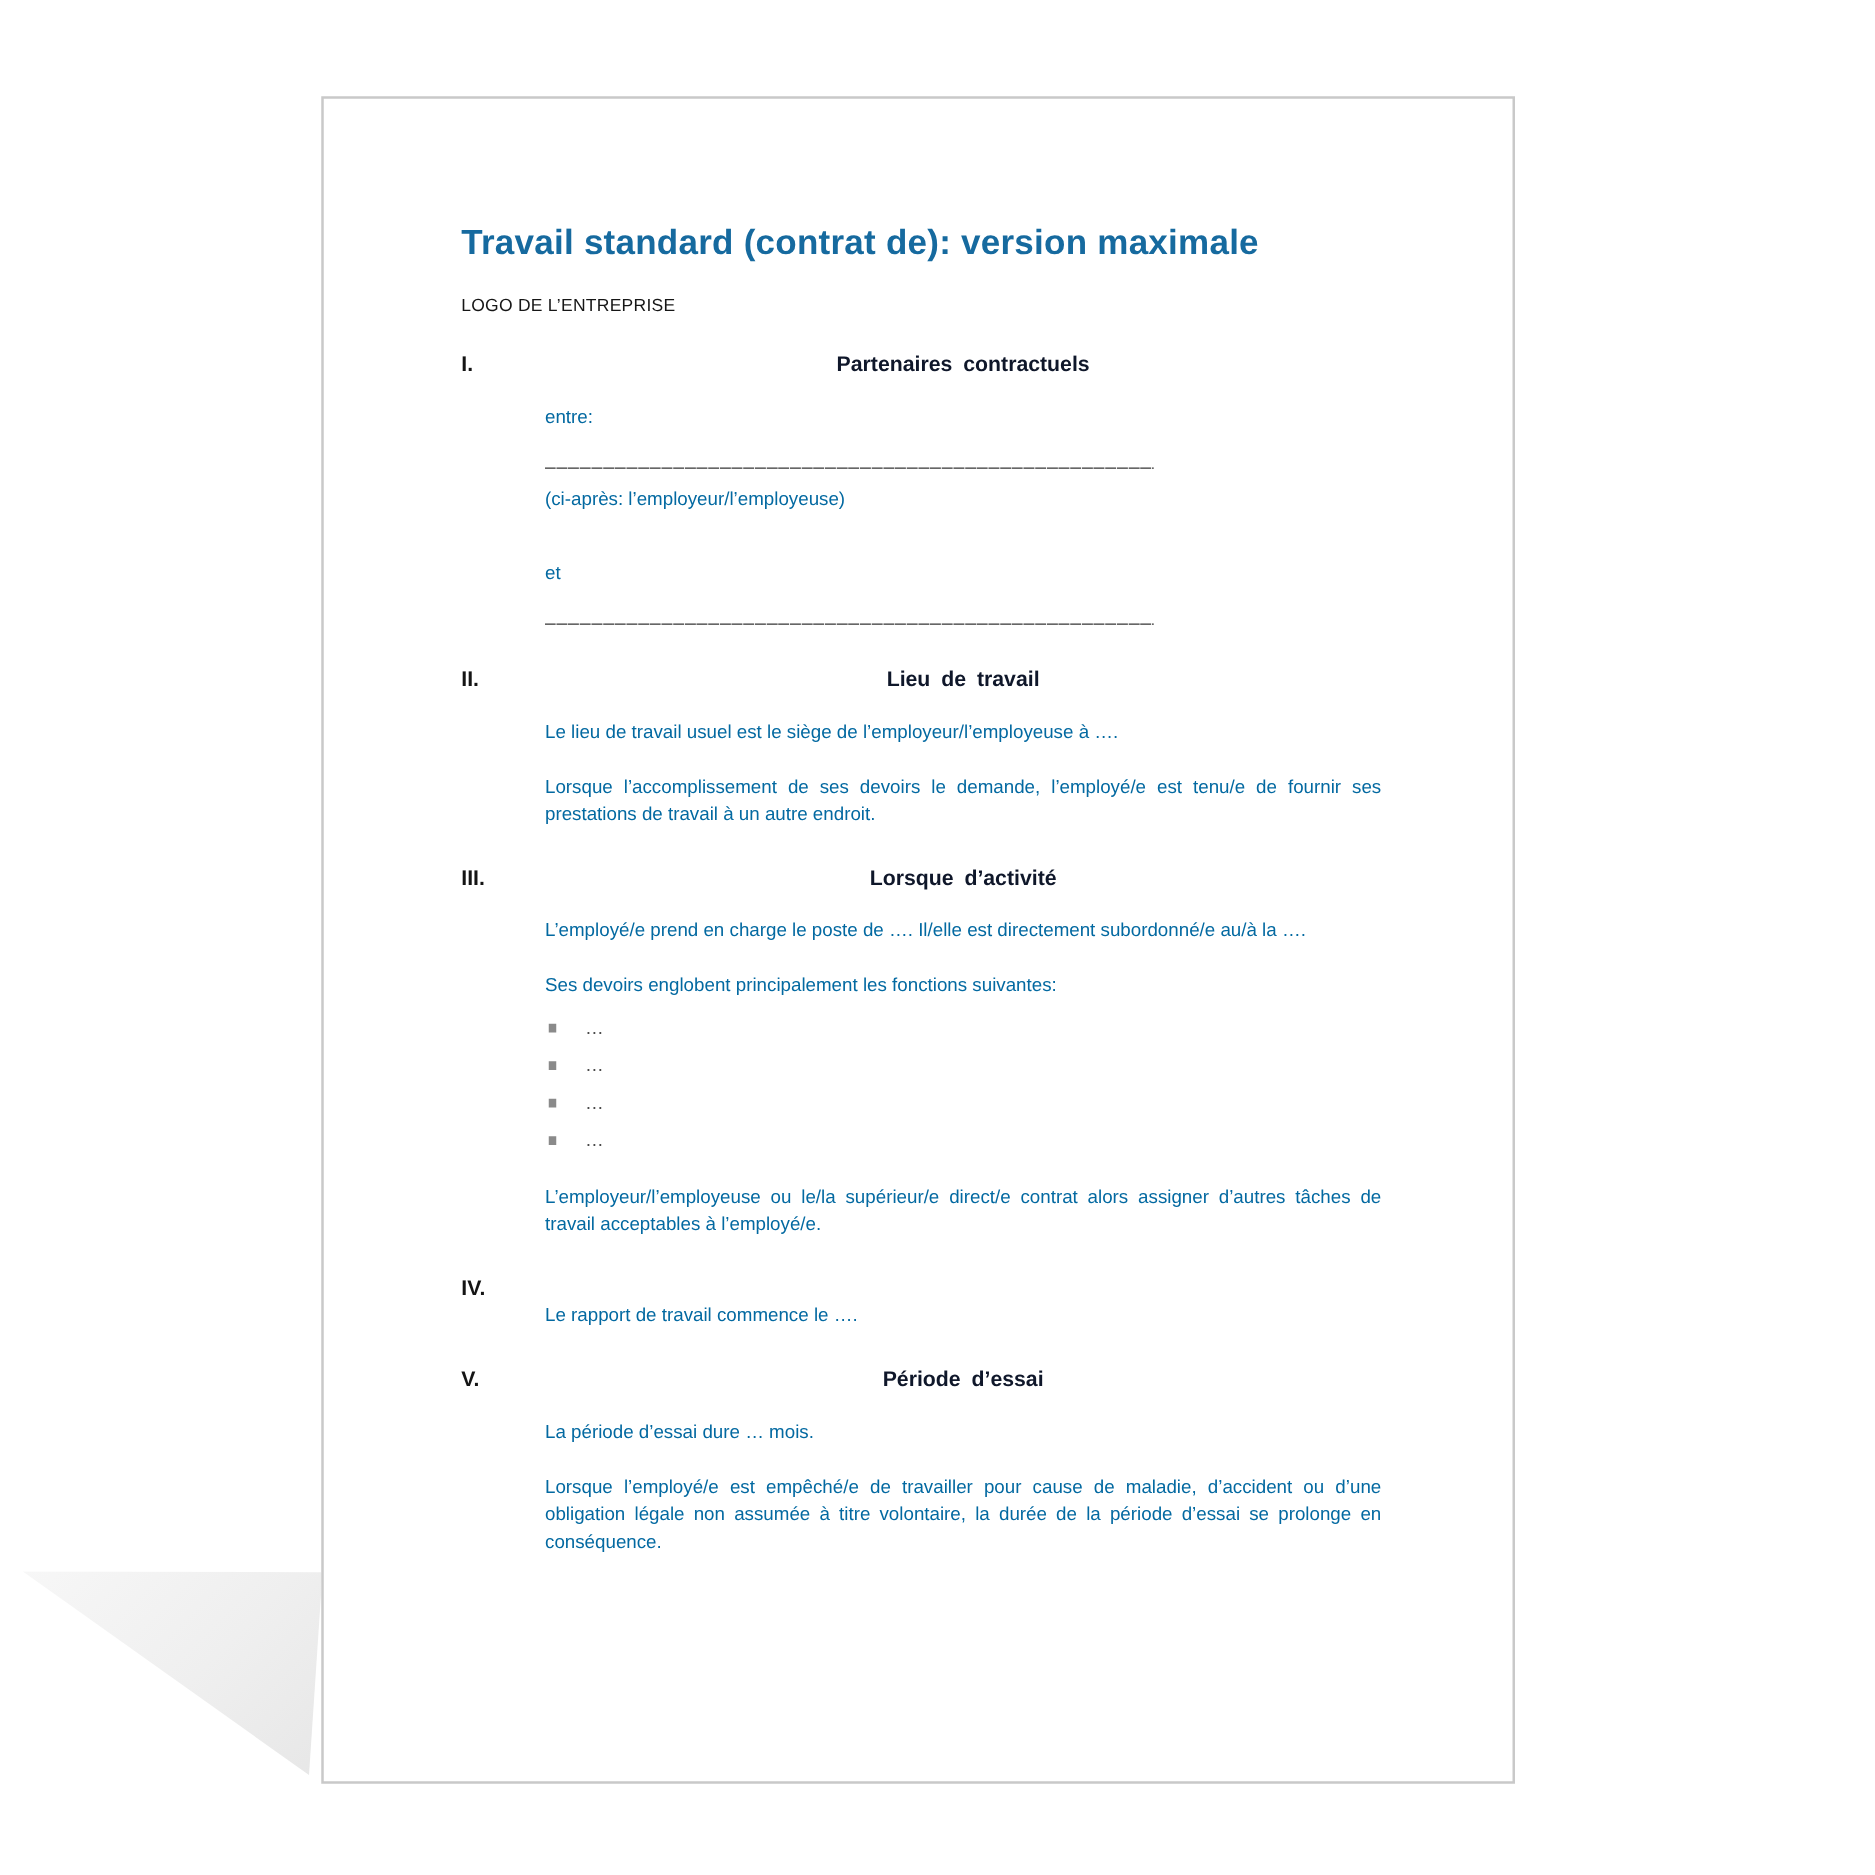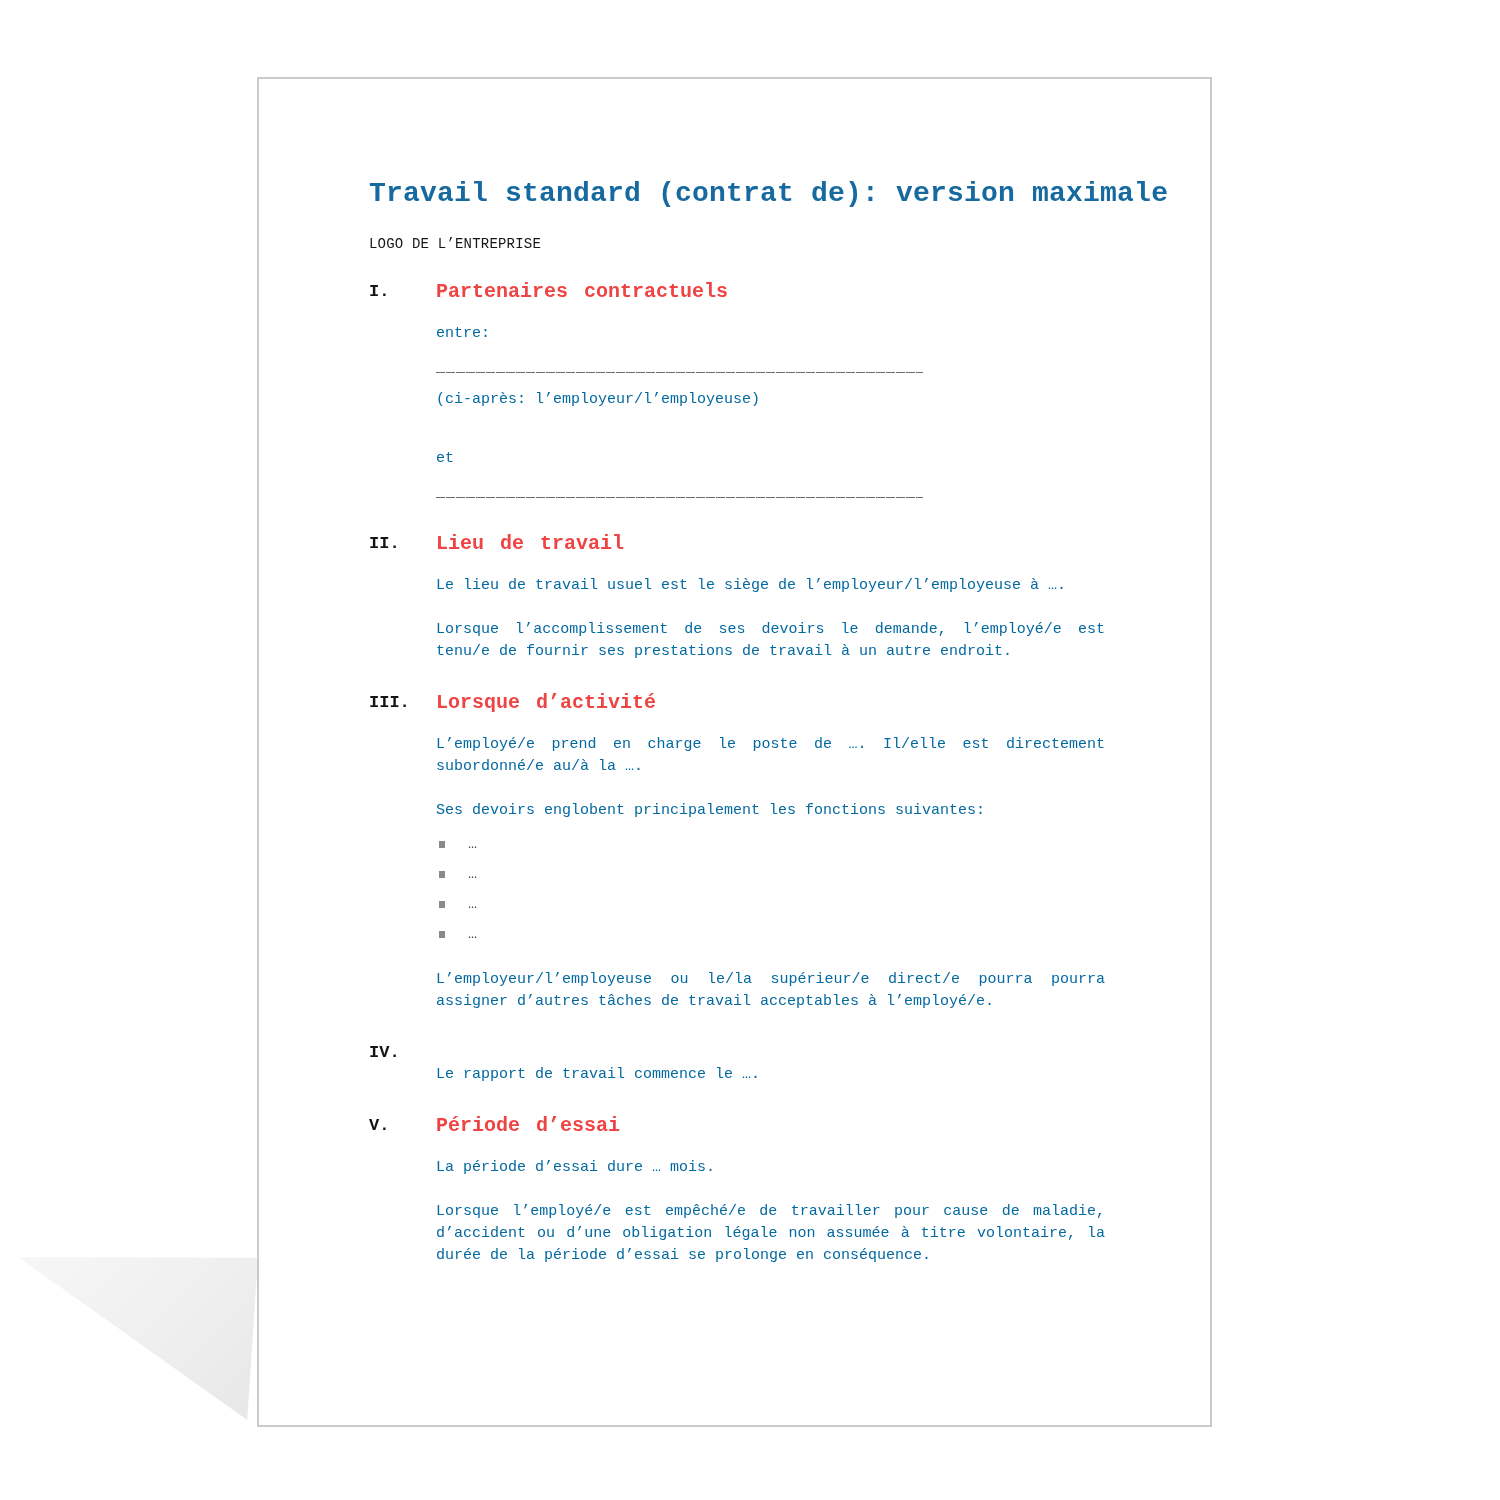--- a/index.html
+++ b/index.html
@@ -9,21 +9,20 @@
     height: 1500px;
     background: #ffffff;
     overflow: hidden;
     font-family: "Liberation Sans", "DejaVu Sans", sans-serif;
   }
   .stage {
     position: relative;
     width: 1204px;
     height: 1500px;
     background: #ffffff;
-    font-family: Liberation Mono, monospace;
   }
   
   .corner-shadow {
     position: absolute;
     left: 18px;
     top: 1257px;
     width: 240px;
     height: 163px;
     background: linear-gradient(135deg, #f7f7f7 0%, #efefef 55%, #e7e7e7 100%);
     clip-path: polygon(0 0, 100% 0.5%, 95.5% 100%);
@@ -63,25 +62,26 @@
     display: grid;
     grid-template-columns: 67px 1fr;
   }
   .sec-num {
     font-size: 17px;
     font-weight: bold;
     line-height: 20px;
     color: #141414;
   }
   .sec-title {
-    font-size: 20px;
+    font-size: 17px;
     font-weight: bold;
     line-height: 20px;
-    color: #ef4444;
+    color: #0f172a;
     word-spacing: 4px;
+    text-align: center;
   }
   .sec-body {
     grid-column: 2;
     max-width: 671px;
   }
   .sec-body p {
     margin: 22px 0 0 0;
     font-size: 15px;
     line-height: 22px;
     text-align: justify;
@@ -184,21 +184,21 @@
             </li>
             <li>
               <span class="bullet-square"></span>
               <span class="bullet-text">…</span>
             </li>
             <li>
               <span class="bullet-square"></span>
               <span class="bullet-text">…</span>
             </li>
           </ul>
-          <p>L’employeur/l’employeuse ou le/la supérieur/e direct/e pourra pourra assigner d’autres tâches de travail acceptables à l’employé/e.</p>
+          <p>L’employeur/l’employeuse ou le/la supérieur/e direct/e contrat alors assigner d’autres tâches de travail acceptables à l’employé/e.</p>
         </div>
       </section>
 
       <section class="contract-section">
         <div class="sec-num">IV.</div>
         <div class="sec-body">
           <p class="first">Le rapport de travail commence le ….</p>
         </div>
       </section>
 

